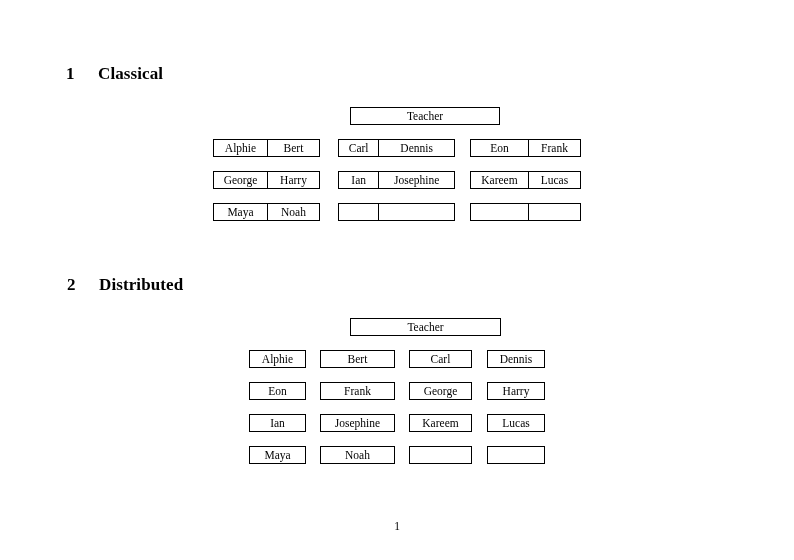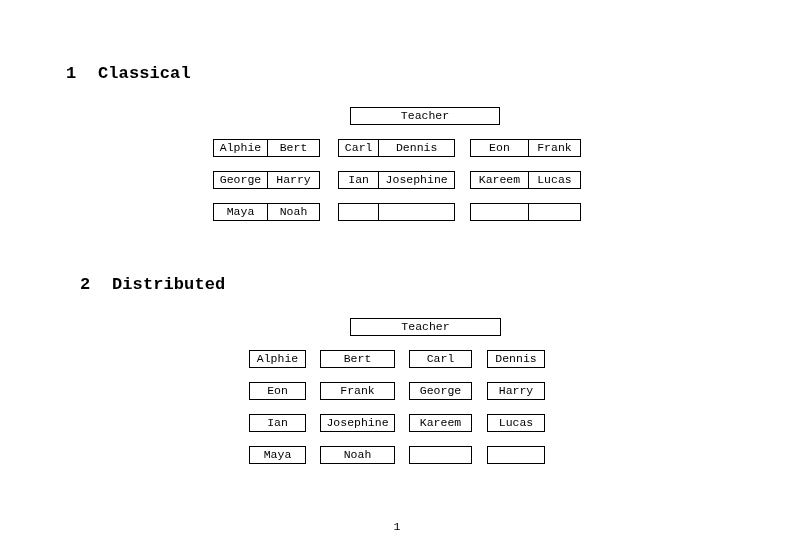--- a/index.html
+++ b/index.html
@@ -11,37 +11,36 @@
     height: 560px;
     background: #ffffff;
     font-family: "Liberation Serif", "DejaVu Serif", serif;
     color: #000000;
     position: relative;
     overflow: hidden;
   }
   .page {
     position: absolute;
     inset: 0;
-    font-family: Liberation Mono, monospace;
   }
 
   
   .section-heading {
     position: absolute;
     font-size: 17px;
     font-weight: bold;
     letter-spacing: 0.1px;
     white-space: nowrap;
   }
   .section-heading .sec-num {
     display: inline-block;
     width: 32px;
   }
   #heading-classical   { left: 66px; top: 64px; }
-  #heading-distributed { left: 80px; top: 275px; }
+  #heading-distributed { left: 67px; top: 275px; }
   .teacher-box {
     position: absolute;
     box-sizing: border-box;
     border: 1px solid #000000;
     height: 18px;
     line-height: 16px;
     font-size: 11.5px;
     text-align: center;
     background: #ffffff;
     white-space: nowrap;

